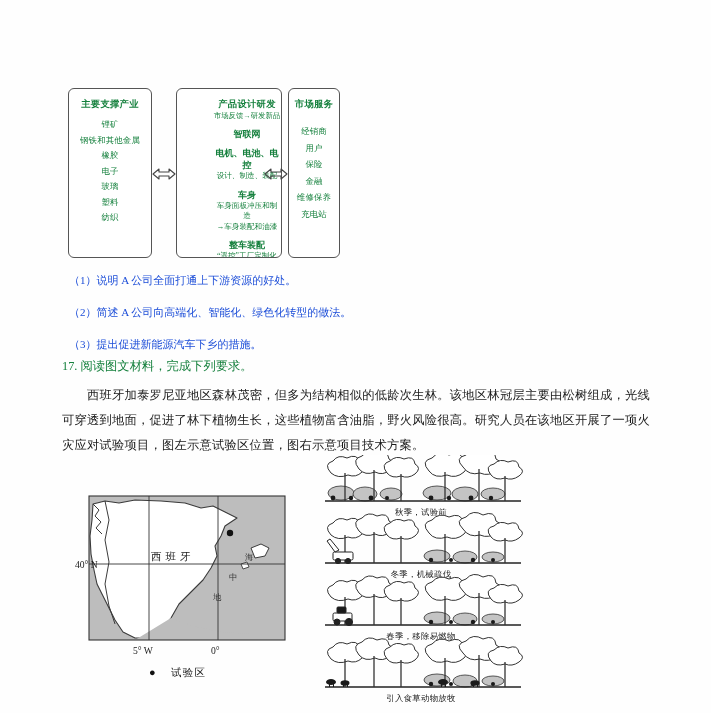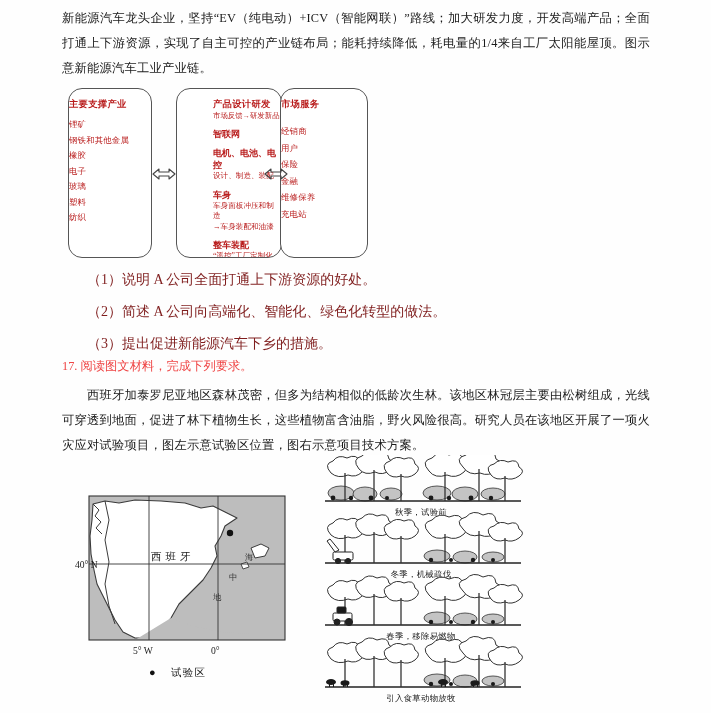--- a/index.html
+++ b/index.html
@@ -38,62 +38,62 @@
     width: 588px;
   }
   #q17-para {
     left: 62px;
     top: 383px;
     width: 588px;
     text-indent: 25px;
   }
   .qline {
     position: absolute;
-    left: 87px;
-    font-size: 14px;
+    left: 69px;
+    font-size: 11px;
     line-height: 18px;
-    color: #7f1d1d;
+    color: #1d4ed8;
     white-space: nowrap;
   }
   #q-1 { top: 271px; }
   #q-2 { top: 303px; }
   #q-3 { top: 335px; }
   #q17-head {
     position: absolute;
     left: 62px;
     top: 357px;
     font-size: 12.3px;
     line-height: 18px;
     white-space: nowrap;
-    color: #ef4444;
+    color: #15803d;
   }
 
   
   #chain-figure {
     position: absolute;
     left: 68px;
     top: 88px;
     width: 296px;
     height: 172px;
   }
   .chain-box {
     position: absolute;
     top: 0;
     height: 170px;
     border: 1.2px solid #555;
-    border-radius: 14px;
+    border-radius: 6px;
     background: #fff;
     box-sizing: border-box;
-    text-align: left;
+    text-align: center;
     overflow: hidden;
-    color: #b91c1c;
+    color: #15803d;
   }
   #box-support { left: 0;     width: 84px; }
   #box-rd      { left: 108px; width: 106px; padding-left: 36px; }
-  #box-market  { left: 212px; width: 88px; }
+  #box-market  { left: 220px; width: 52px; }
 
   .box-title {
     font-size: 9.3px;
     font-weight: bold;
     margin-top: 9px;
     letter-spacing: .3px;
     line-height: 12px;
   }
   .box-item {
     font-size: 8.4px;
@@ -156,21 +156,20 @@
   svg { display: block; }
   .lbl {
     font-family: "Liberation Serif", "DejaVu Serif", serif;
   }
 </style>
 </head>
 <body>
 
 <div class="page">
 
-  <div class="para" id="intro-para">新能源汽车龙头企业，坚持“EV（纯电动）+ICV（智能网联）”路线；加大研发力度，开发高端产品；全面打通上下游资源，实现了自主可控的产业链布局；能耗持续降低，耗电量的1/4来自工厂太阳能屋顶。图示意新能源汽车工业产业链。</div>
 
   <div id="chain-figure">
 
     <div class="chain-box" id="box-support">
       <div class="box-title">主要支撑产业</div>
       <div class="box-list">
         <div class="box-item">锂矿</div>
         <div class="box-item">钢铁和其他金属</div>
         <div class="box-item">橡胶</div>
         <div class="box-item">电子</div>

